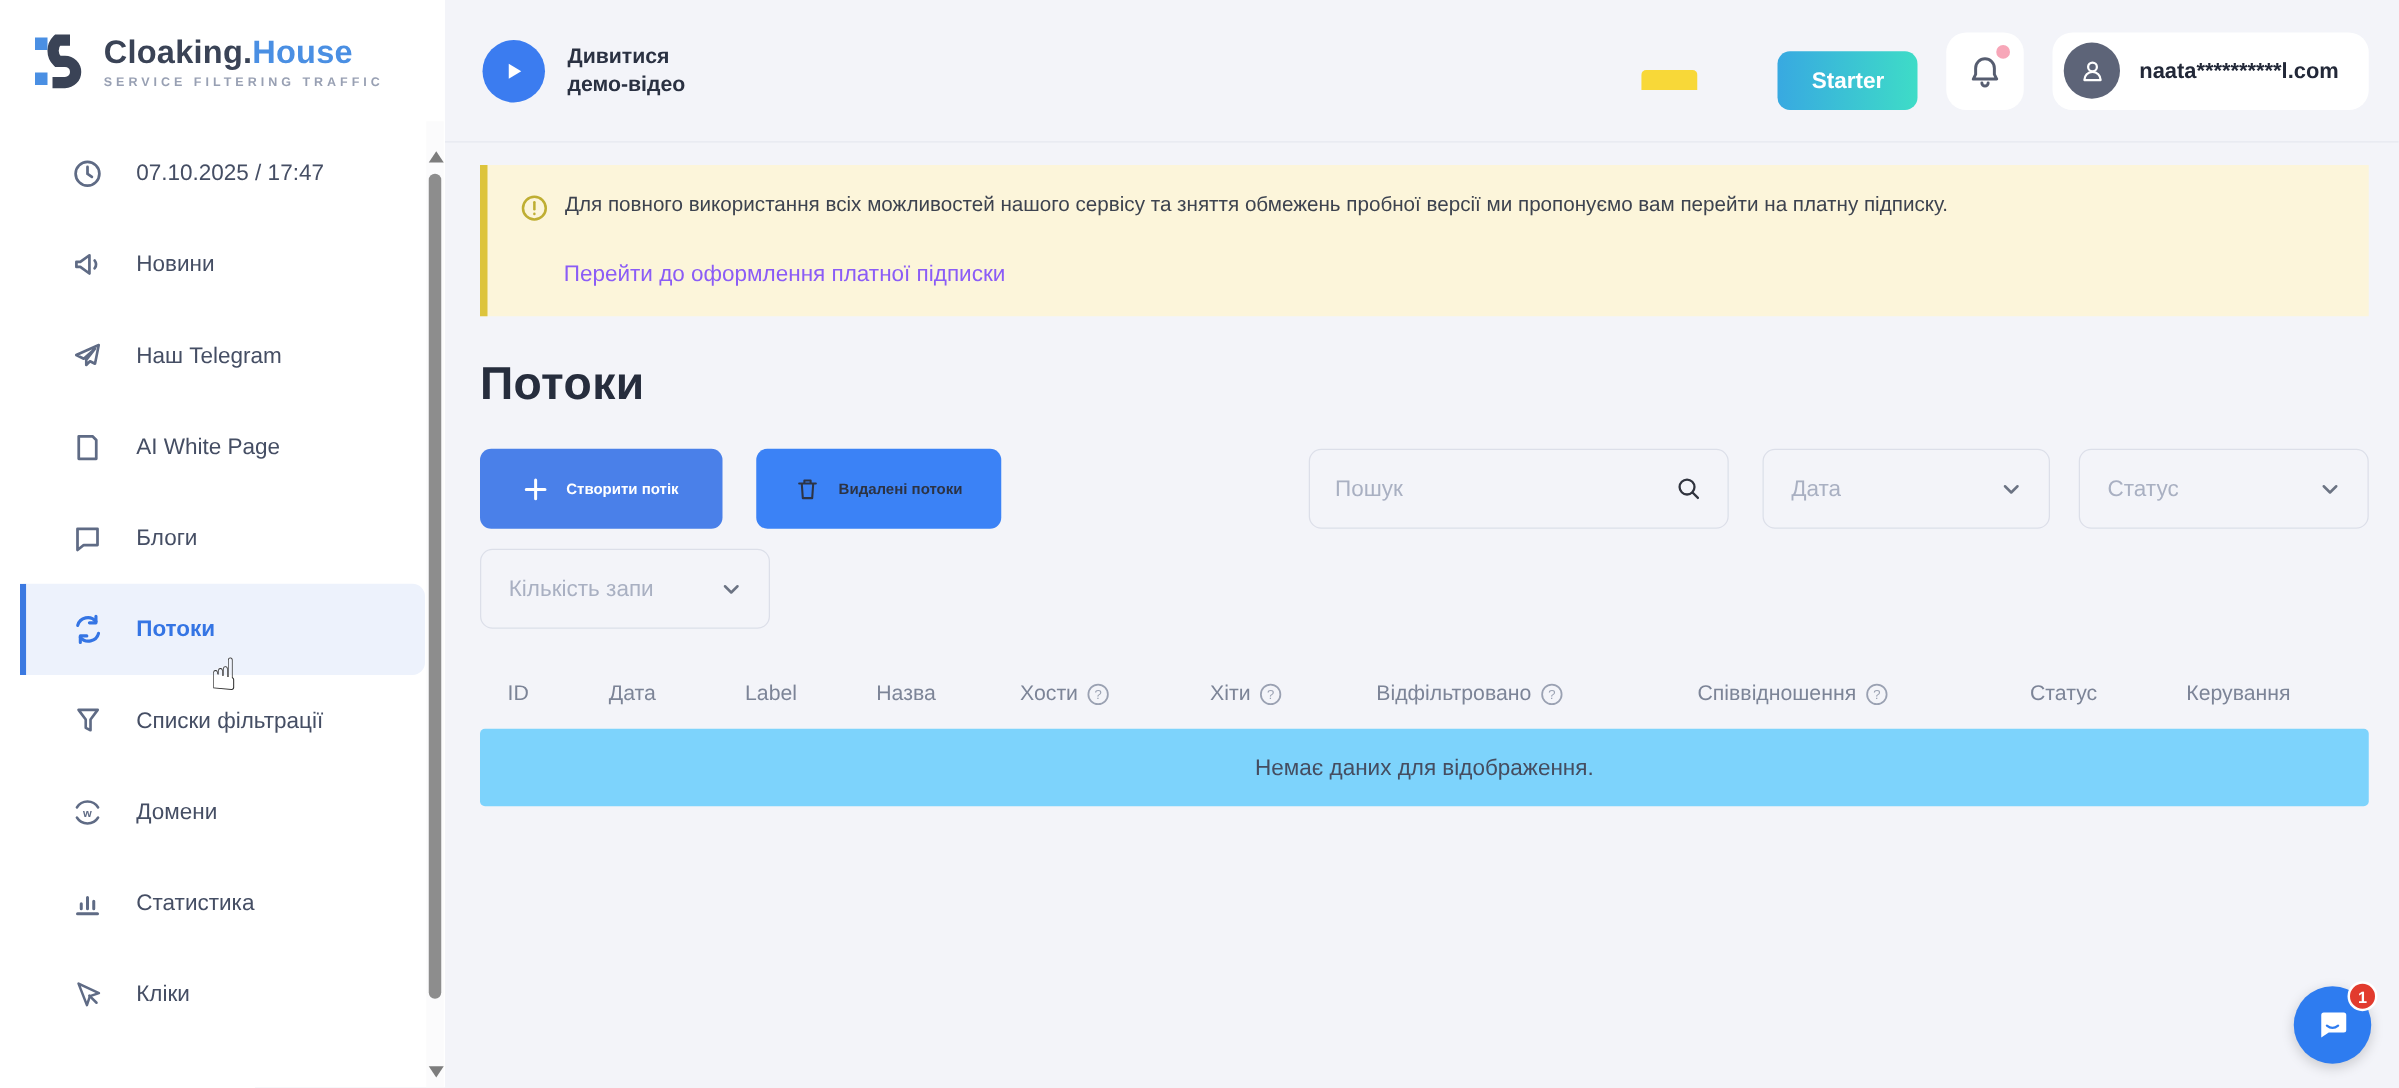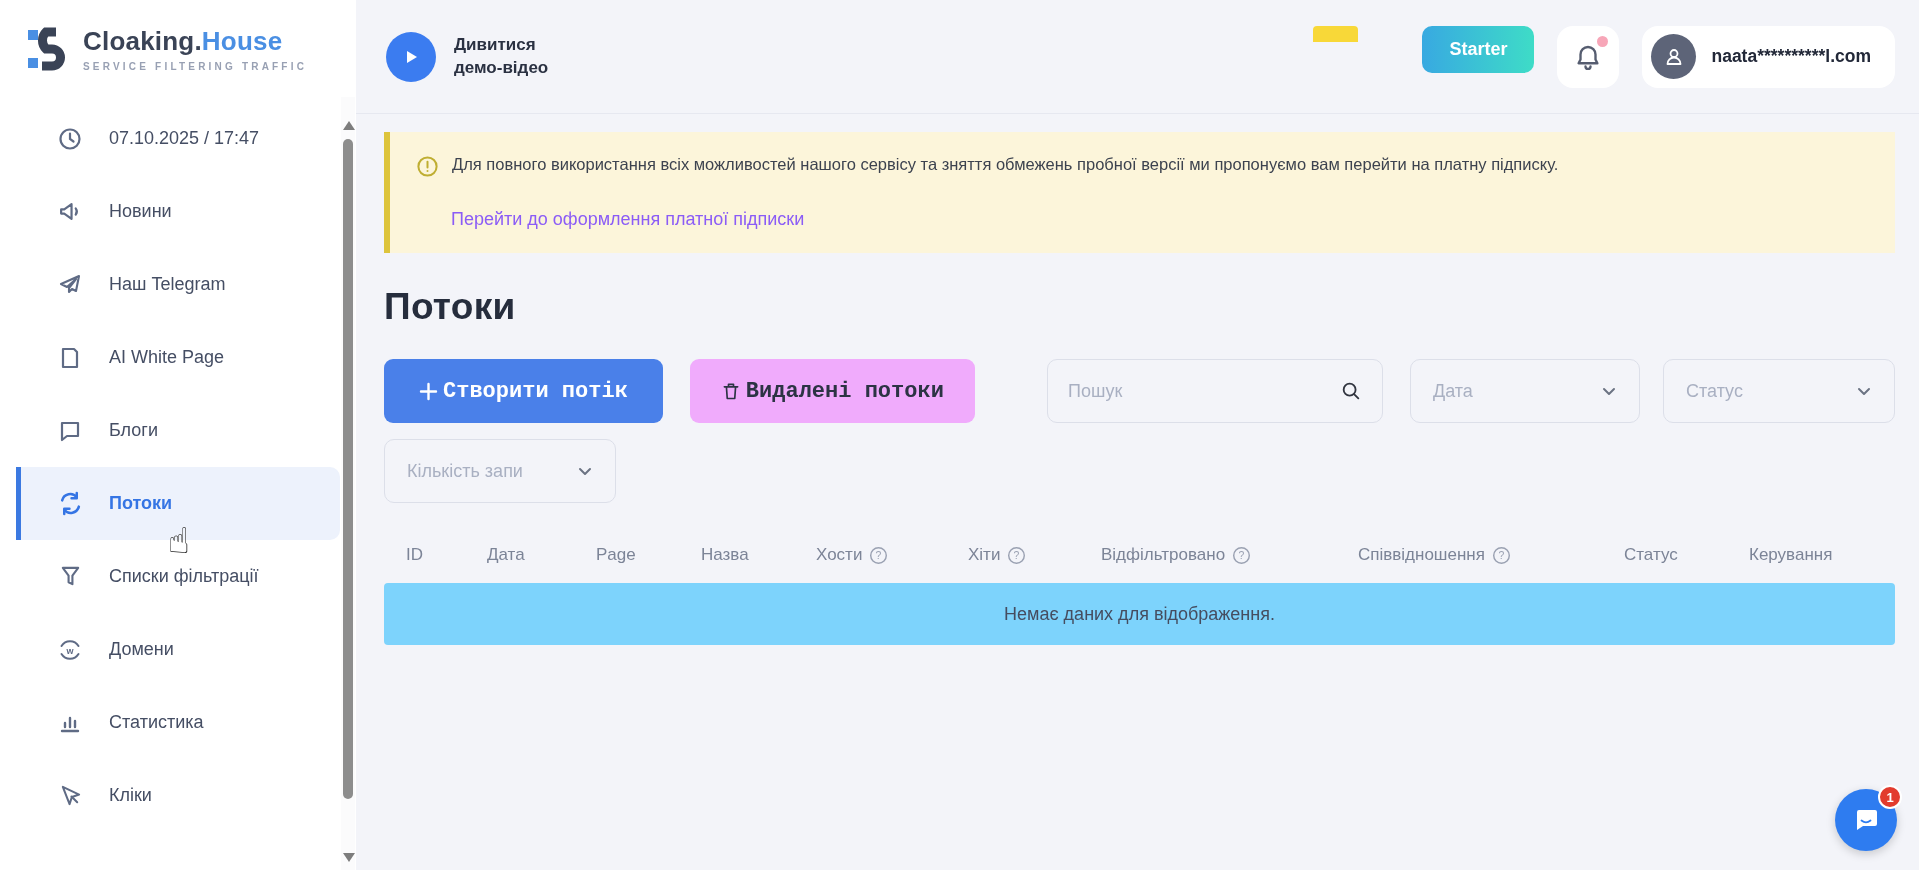--- a/index.html
+++ b/index.html
@@ -27,21 +27,21 @@
   .sb-arrow-down { bottom:8px; border-top:9px solid #7d7d7d; }
   .sb-thumb { position:absolute; left:2px; top:42px; width:10px; height:660px; background:#8d8d8d; border-radius:6px; }
 
   
   .main { flex:1; display:flex; flex-direction:column; background:#f3f4f9; position:relative; }
   .header { height:114px; min-height:114px; display:flex; align-items:center;
             padding:0 24px 0 30px; border-bottom:1px solid #e6e8f0; }
   .demo { display:flex; align-items:center; gap:18px; cursor:pointer; }
   .play-btn { width:50px; height:50px; border-radius:50%; background:#3b7cf0; display:grid; place-items:center; }
   .demo-label { font-weight:700; font-size:17px; color:#2a3142; line-height:1.3; width:125px; }
-  .header-right { margin-left:auto; display:flex; align-items:flex-start; }
+  .header-right { margin-left:auto; display:flex; align-items:flex-end; }
   .flag { width:45px; height:32px; border-radius:4px; overflow:hidden; cursor:pointer; margin-right:64px; }
   .flag .top { height:50%; background:#2f5fc5; }
   .flag .bottom { height:50%; background:#f8d838; }
   .starter { padding:13px 27px; border-radius:10px; background:linear-gradient(90deg,#38a9e1,#3edcc7);
              color:#fff; font-weight:700; font-size:18px; cursor:pointer; margin-right:23px; }
   .bell-wrap { width:62px; height:62px; background:#fff; border-radius:16px; display:grid;
                place-items:center; position:relative; cursor:pointer; margin-right:23px; }
   .bell-dot { position:absolute; top:10px; right:11px; width:11px; height:11px; border-radius:50%; background:#f7a6b8; }
   .user-card { height:62px; background:#fff; border-radius:16px; display:flex; align-items:center;
                gap:15px; padding:0 24px 0 9px; cursor:pointer; }
@@ -50,24 +50,24 @@
 
   
   .content { padding:18px 24px 0 28px; }
   .banner { background:#fcf5da; border-left:6px solid #ddc43c; padding:21px 24px 23px 26px; }
   .banner-row { display:flex; gap:13px; align-items:flex-start; }
   .banner-text { font-size:16.5px; color:#3d434f; line-height:1.45; max-width:1430px; }
   .banner-link { display:inline-block; margin:31px 0 0 35px; color:#8b5cf6; font-size:18px;
                  text-decoration:none; cursor:pointer; }
   .page-title { font-size:37px; font-weight:800; color:#262d3d; margin-top:33px; letter-spacing:.3px; }
   .toolbar { display:flex; align-items:center; margin-top:31px; }
-  .btn { height:64px; border:none; border-radius:9px; font-size:22px; display:flex; align-items:center;
-         gap:5px; cursor:pointer; font-family:Liberation Mono, monospace; font-weight:600; }
+  .btn { height:64px; border:none; border-radius:9px; font-size:12px; display:flex; align-items:center;
+         gap:15px; cursor:pointer; font-family:Liberation Sans, sans-serif; font-weight:600; }
   .btn-create { background:#4a80e9; color:#fff; padding:0 35px; }
-  .btn-deleted { background:#f0abfc; color:#2c3344; padding:0 31px; margin-left:27px;justify-content:flex-end; }
+  .btn-deleted { background:#3b82f6; color:#2c3344; padding:0 31px; margin-left:27px;justify-content:flex-end; }
   .search-box { margin-left:auto; width:336px; height:64px; border:1px solid #dcdfe9; border-radius:10px;
                 display:flex; align-items:center; padding:0 20px; }
   .search-box input { border:none; outline:none; background:transparent; flex:1; font-size:18px;
                       font-family:inherit; color:#454d60; }
   .search-box input::placeholder { color:#a9b0c2; }
   .select { height:64px; border:1px solid #dcdfe9; border-radius:10px; display:flex; align-items:center;
             justify-content:space-between; padding:0 22px; color:#a9b0c2; font-size:18px;
             cursor:pointer; background:transparent; }
   .sel-date { width:230px; margin-left:27px; }
   .sel-status { width:232px; margin-left:23px; }
@@ -305,21 +305,21 @@
     </div>
 
     <div class="table-head">
       <span class="th">
           <span>ID</span>
         </span>
       <span class="th">
           <span>Дата</span>
         </span>
       <span class="th">
-          <span>Page</span>
+          <span>Label</span>
         </span>
       <span class="th">
           <span>Назва</span>
         </span>
       <span class="th">
           <span>Хости</span>
         <svg width="19" height="19" viewBox="0 0 20 20" fill="none" stroke="#9aa1b2" stroke-width="1.5">
             <circle cx="10" cy="10" r="8.2"></circle>
             <text x="10" y="14" text-anchor="middle" font-size="11" fill="#9aa1b2" stroke="none" font-family="Liberation Sans, sans-serif">?</text>
           </svg>

